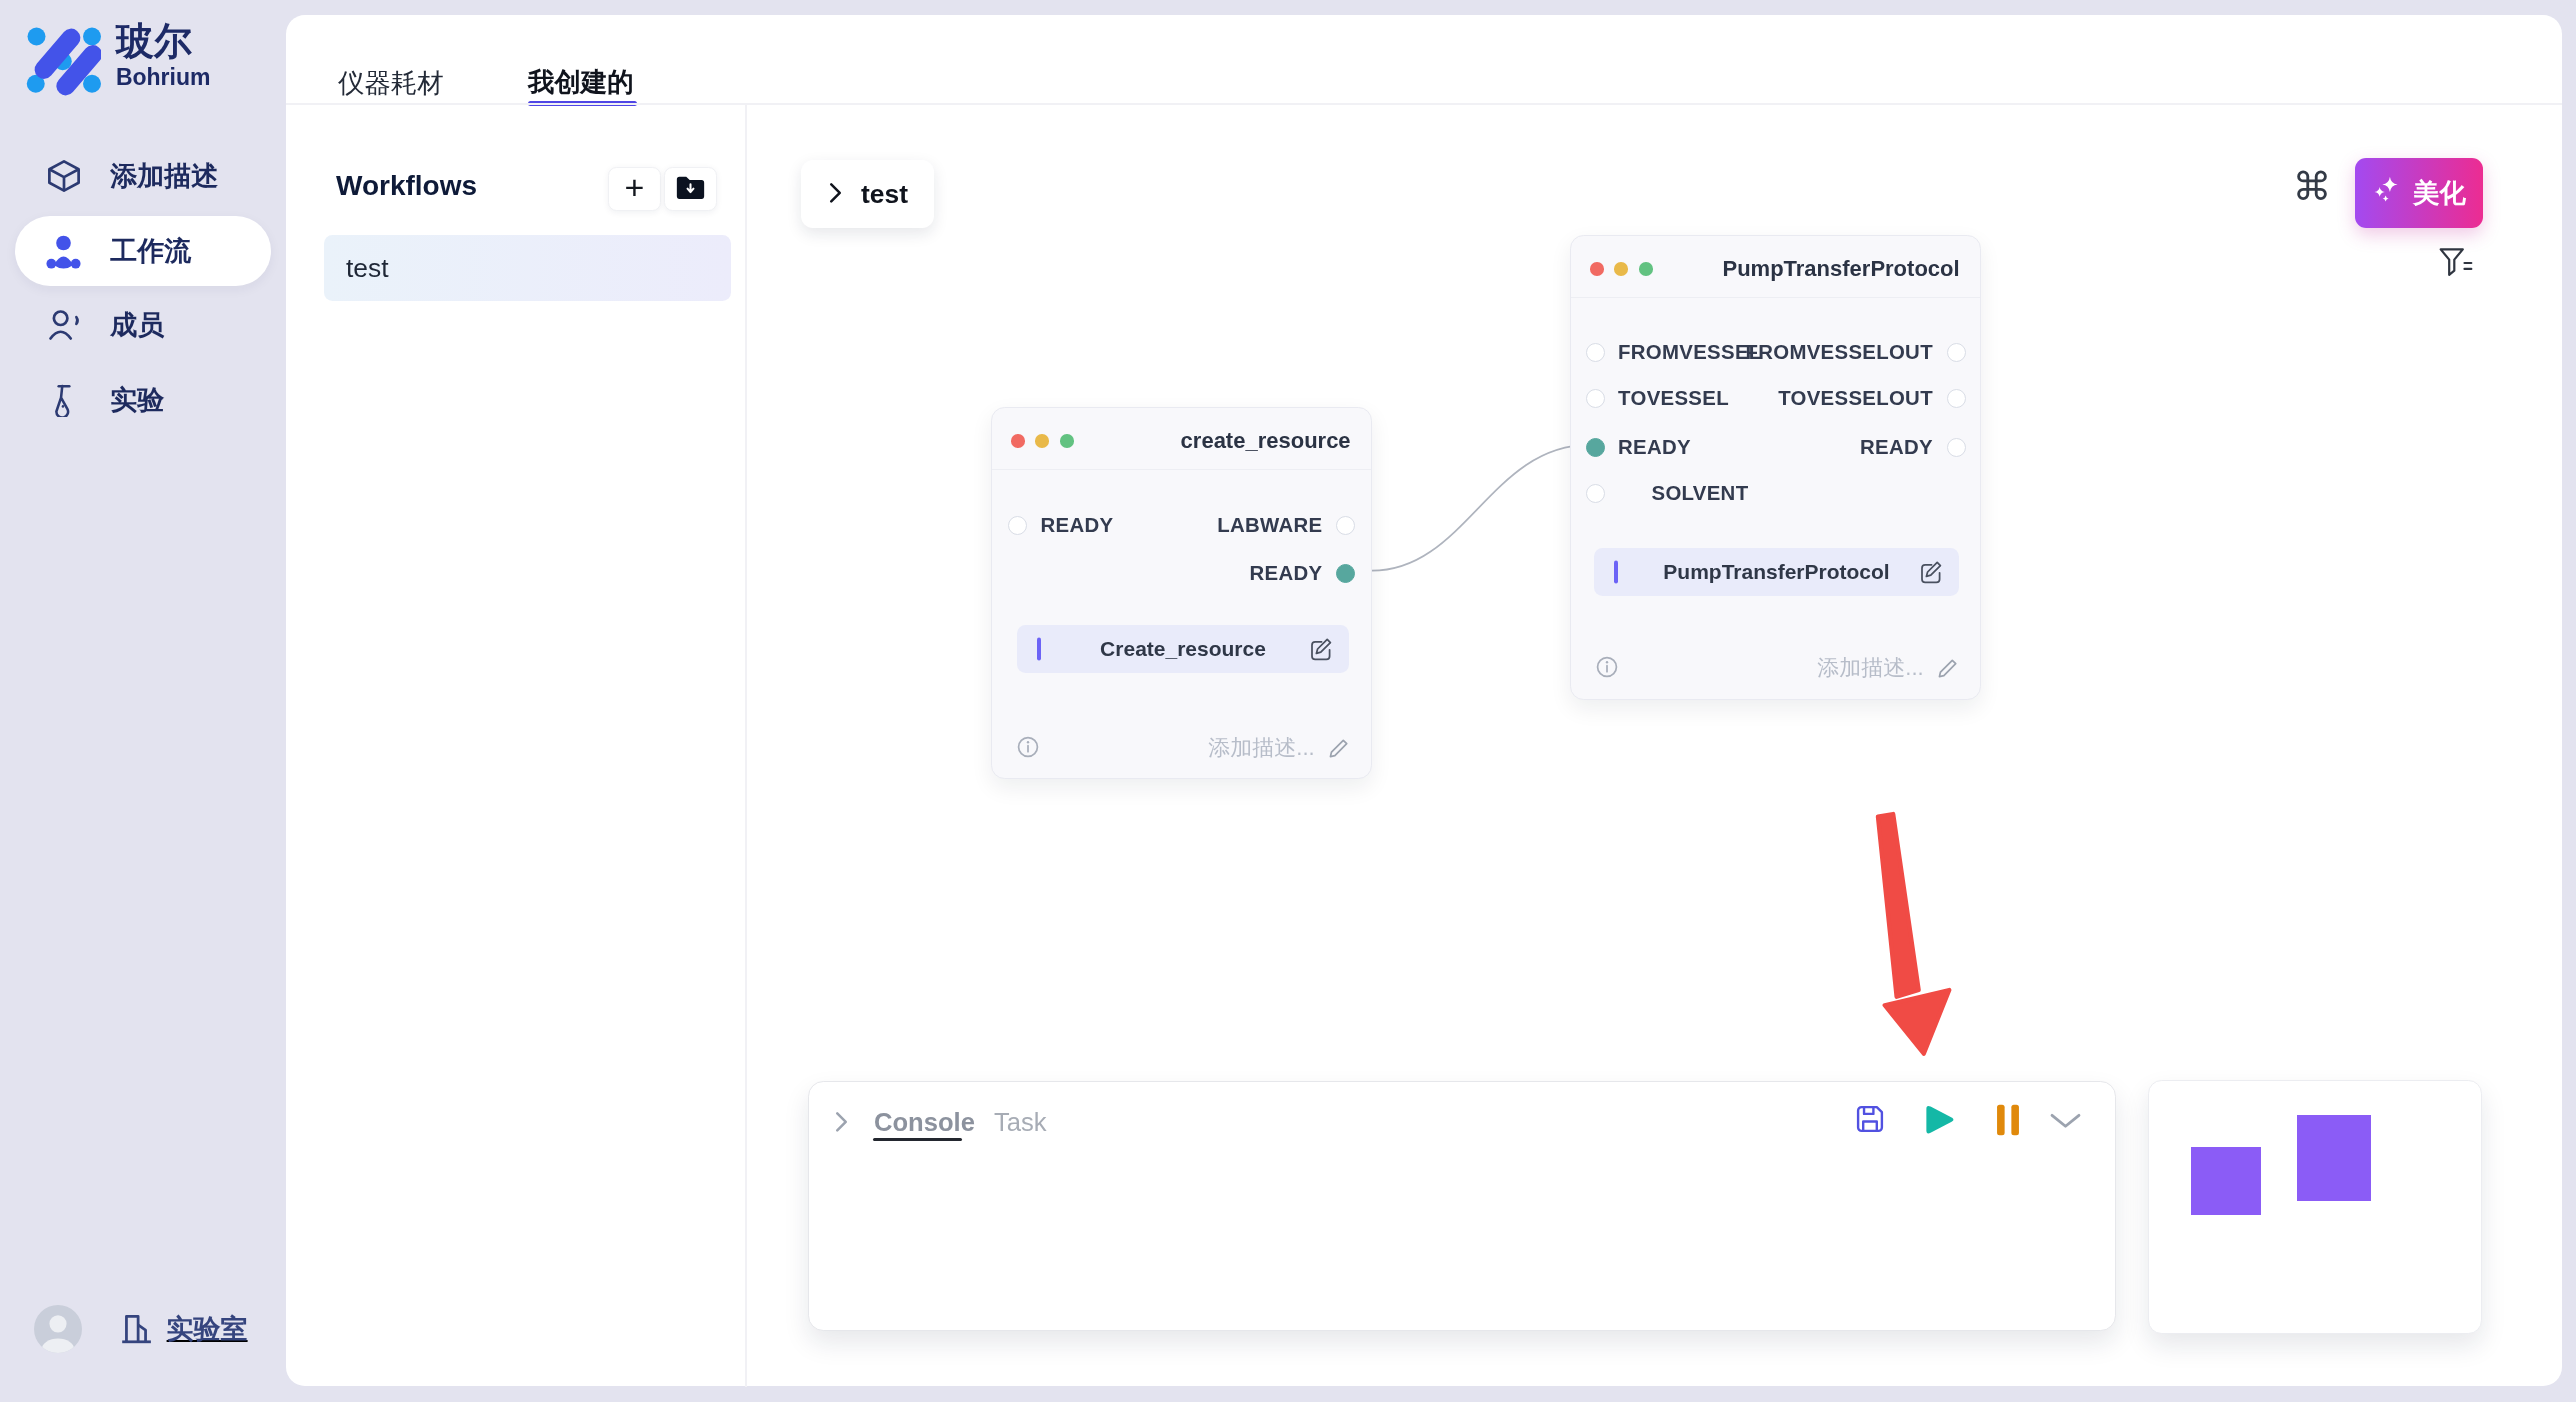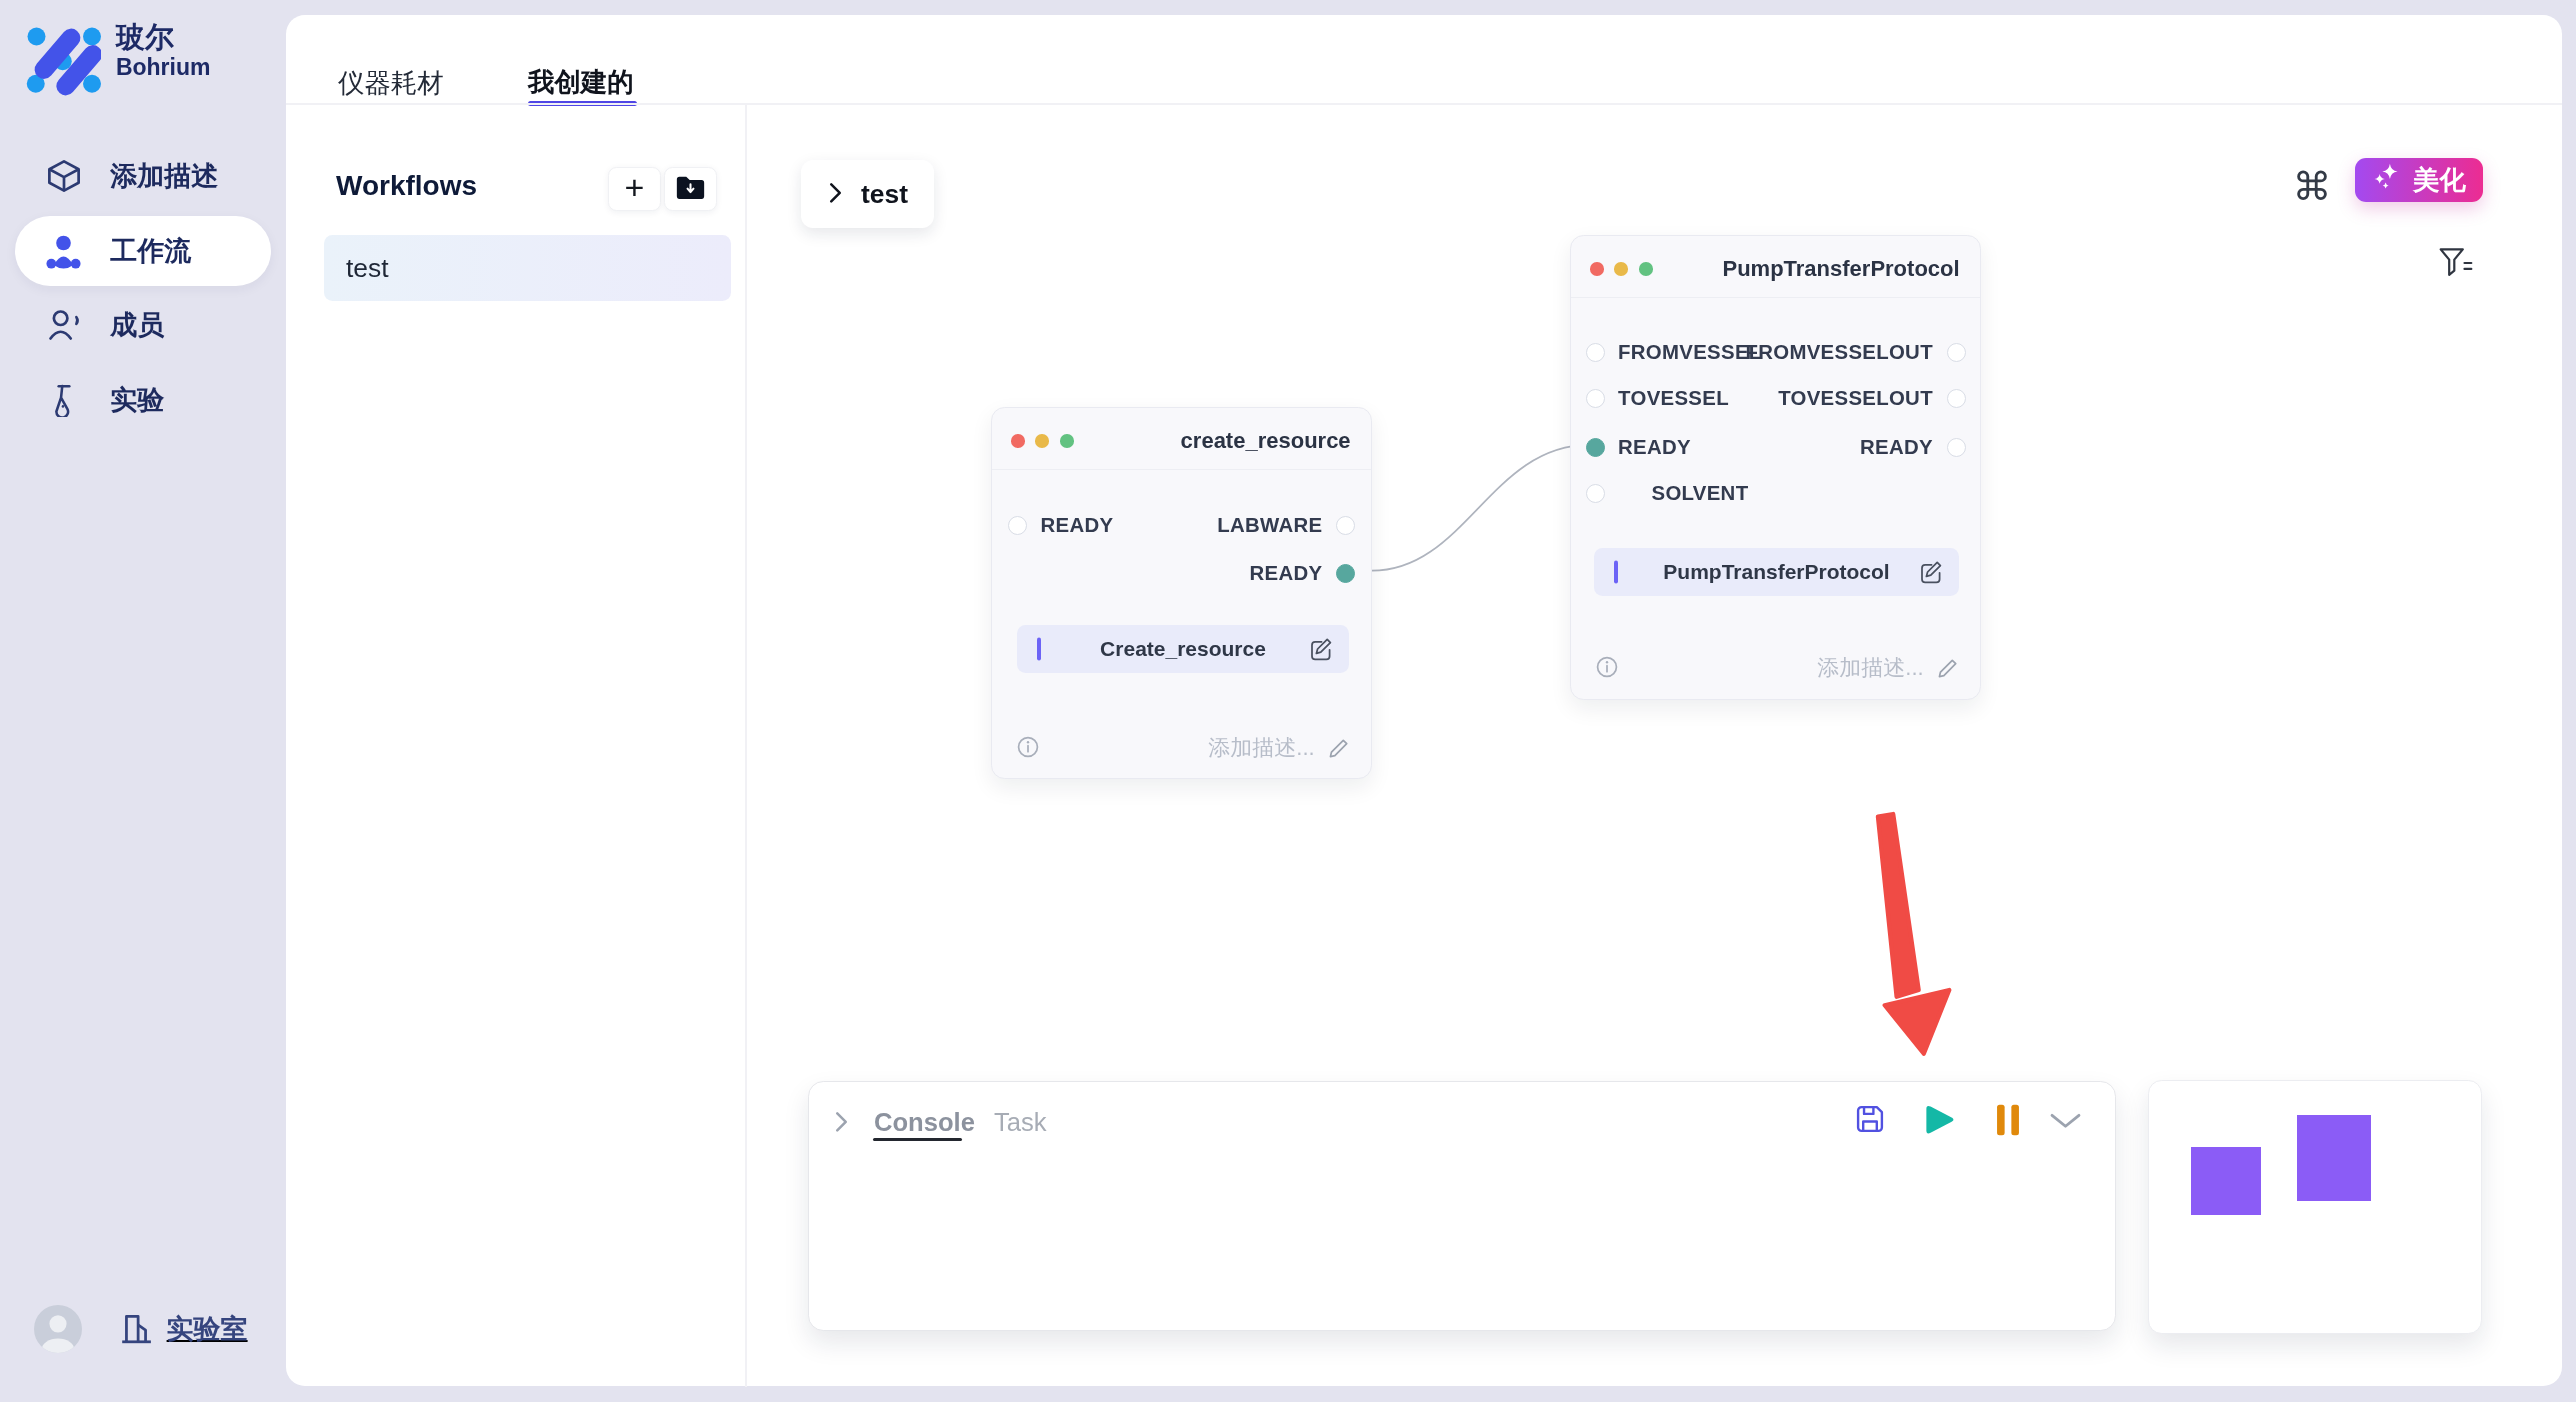--- a/index.html
+++ b/index.html
@@ -2,21 +2,21 @@
 <html style="font-size:13.6px"><head>
 <meta charset="utf-8">
 <style>
   html,body{margin:0;padding:0;background:#E3E3EF;font-family:"Liberation Sans",sans-serif;}
   #app{position:relative;width:2576px;height:1402px;overflow:hidden;background:#E3E3EF;}
   .abs{position:absolute;}
 
   
   .sidebar{position:absolute;left:0;top:0;width:286px;height:1402px;}
   .brand{position:absolute;left:25.6px;top:22px;display:flex;align-items:flex-start;gap:15.3px;}
-  .brand-zh{font-size:29px;font-weight:700;color:#1D2A66;line-height:1.05;}
+  .brand-zh{font-size:38px;font-weight:700;color:#1D2A66;line-height:1.05;}
   .brand-en{font-size:23px;font-weight:700;color:#1D2A66;margin-top:1.7px;}
   .nav-item{position:absolute;left:15.3px;width:256px;height:70px;display:flex;align-items:center;
     padding-left:29px;box-sizing:border-box;border-radius:35px;cursor:pointer;}
   .nav-item.active{background:#FFFFFF;box-shadow:0 3.4px 12px rgba(30,40,90,.06);}
   .nav-icon{width:39px;height:39px;display:flex;align-items:center;justify-content:center;}
   .nav-label{margin-left:27px;font-size:27px;font-weight:600;color:#1D2A5E;}
   .sidebar-footer{position:absolute;left:34px;top:1305px;display:flex;align-items:center;text-decoration:underline;}
   .avatar{width:48px;height:48px;border-radius:50%;background:#C9CEDA;overflow:hidden;position:relative;}
   .lab{display:flex;align-items:center;margin-left:37px;gap:13.6px;}
   .lab-label{font-size:27px;font-weight:600;color:#35447E;}
@@ -36,21 +36,21 @@
   .wf-item{position:absolute;left:324px;top:235px;width:407px;height:66px;border-radius:8.5px;
     background:linear-gradient(90deg,#EAF2FA,#ECECFB);display:flex;align-items:center;padding-left:22px;
     box-sizing:border-box;font-size:26.4px;font-weight:500;color:#1F2736;cursor:pointer;}
 
   
   .breadcrumb{position:absolute;left:801px;top:160px;width:133px;height:68px;background:#fff;border-radius:12px;
     box-shadow:0 5.1px 15.3px rgba(20,30,60,.10);display:flex;align-items:center;justify-content:center;gap:17px;cursor:pointer;}
   .breadcrumb-label{font-size:26.4px;font-weight:700;color:#10141D;}
   .cmd-btn{position:absolute;left:2288px;top:162px;width:48px;height:48px;display:flex;align-items:center;justify-content:center;
     font-size:39px;font-weight:400;color:#333A46;cursor:pointer;}
-  .beautify-btn{position:absolute;left:2355px;top:158px;width:128px;height:44px;border-radius:11px;
+  .beautify-btn{position:absolute;left:2355px;top:158px;width:128px;height:70px;border-radius:11px;
     background:linear-gradient(90deg,#A34AF0,#EC2C92);display:flex;align-items:center;justify-content:center;gap:12px;
     color:#fff;font-size:26.4px;font-weight:600;cursor:pointer;box-shadow:0 6.8px 17px rgba(200,50,160,.25);}
   .filter-btn{position:absolute;left:2435px;top:244px;width:41px;height:41px;display:flex;align-items:center;justify-content:center;cursor:pointer;}
 
   
   .node{position:absolute;background:#F8F8FB;border:0.9px solid #E9EAF1;border-radius:13.6px;
     box-shadow:0 8.5px 22px rgba(16,24,40,.07);box-sizing:border-box;}
   .node-header{position:absolute;left:0;top:0;right:0;height:61px;border-bottom:0.9px solid #EDEEF3;}
   .traffic{position:absolute;top:26.4px;width:13.6px;height:13.6px;border-radius:50%;}
   .node-title{position:absolute;right:20.4px;top:20.4px;font-size:22px;font-weight:700;color:#2B3344;}

